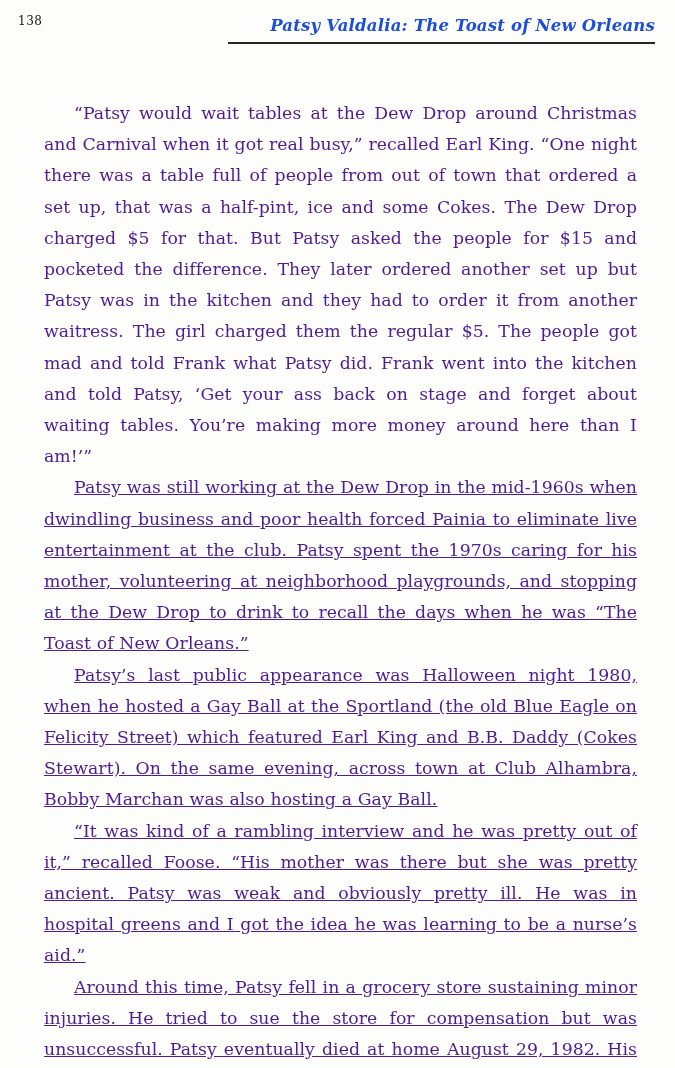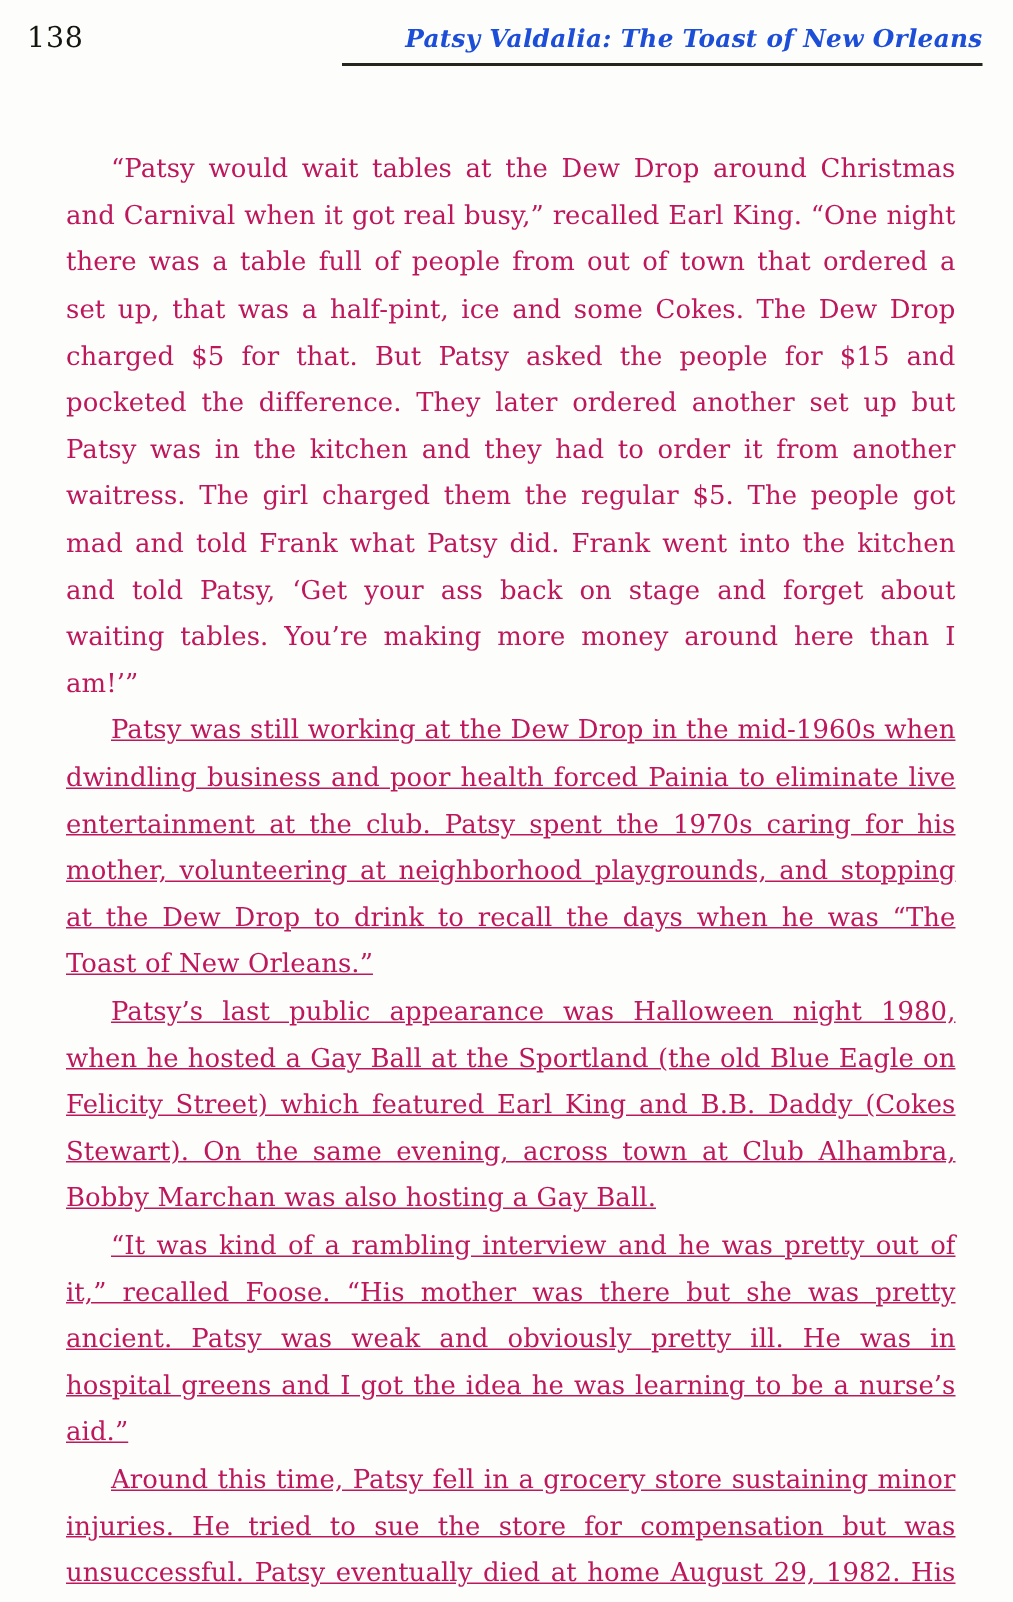--- a/index.html
+++ b/index.html
@@ -25,21 +25,21 @@
     position: absolute;
     left: 0;
     top: 0;
     width: 675px;
     height: 58px;
   }
   .folio {
     position: absolute;
     left: 18px;
     top: 14px;
-    font-size: 19px;
+    font-size: 12px;
     letter-spacing: 0.5px;
     color: #15150f;
   }
   .running-title {
     position: absolute;
     right: 20px;
     top: 16px;
     font-size: 16.5px;
     font-weight: bold;
     font-style: italic;
@@ -62,21 +62,21 @@
     top: 98px;
     width: 593px;
   }
   p {
     margin: 0 0 0 0;
     font-size: 17.3px;
     line-height: 31.2px;
     text-align: justify;
     text-justify: inter-word;
     text-indent: 30px;
-    color: #be185d;
+    color: #4c1d95;
     letter-spacing: 0.05px;
     word-spacing: 0.2px;
   }
   p + p { margin-top: 0; text-decoration: underline; }
 </style>
 </head>
 <body>
 
 <div class="page">
 

